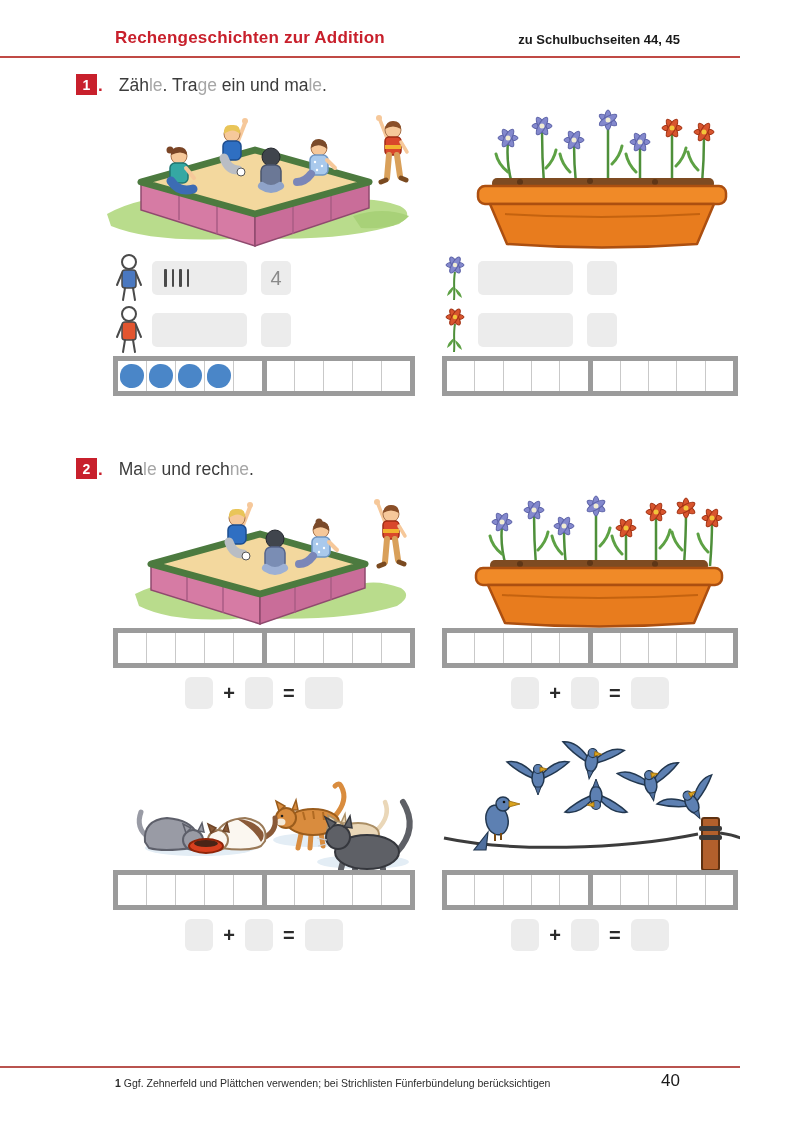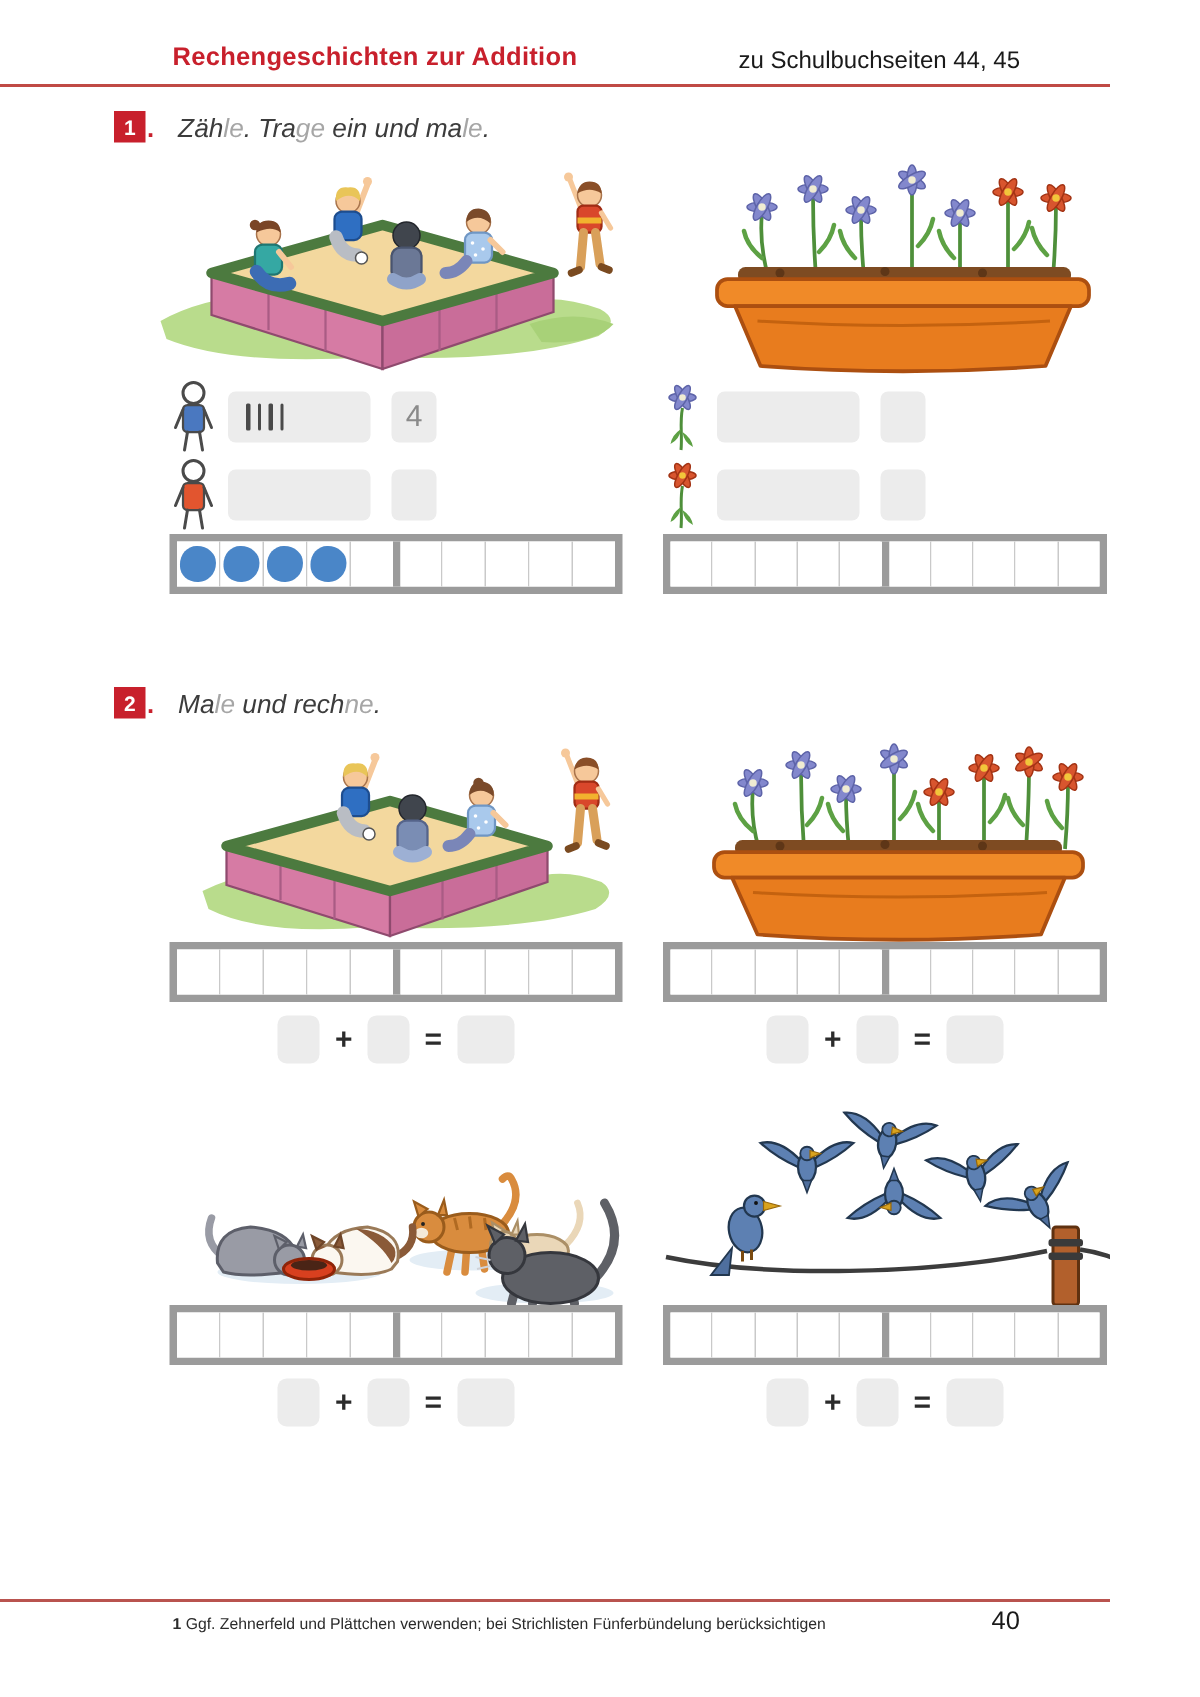--- a/index.html
+++ b/index.html
@@ -2,29 +2,29 @@
 <html><head>
 <meta charset="utf-8">
 <style>
   html,body{margin:0;padding:0;background:#ffffff;}
   .page{position:relative;width:740px;height:1131px;background:#fff;overflow:hidden;
         font-family:"Liberation Sans", sans-serif;color:#3c3c3c;}
   .abs{position:absolute;}
 
   
   .header-title{left:115px;top:28px;font-size:17px;font-weight:bold;color:#c8202c;letter-spacing:.2px;}
-  .header-ref{right:60px;top:32px;font-size:16px;font-weight:normal;color:#1a1a1a;}
+  .header-ref{right:60px;top:32px;font-size:13px;font-weight:bold;color:#1a1a1a;}
   .rule-top{left:0;top:56px;width:800px;height:2px;background:#c04a45;}
 
   
   .task-head{display:flex;align-items:flex-start;}
   .badge{display:inline-flex;align-items:center;justify-content:center;width:21px;height:21px;
          background:#c8202c;color:#fff;font-size:14px;font-weight:bold;}
   .badge-dot{color:#c8202c;font-weight:bold;font-size:17px;margin-left:1px;align-self:flex-end;}
-  .instruction{margin-left:16px;font-size:17.5px;color:#3c3c3c;line-height:22px;font-style:italic;}
+  .instruction{margin-left:16px;font-size:17.5px;color:#3c3c3c;line-height:22px;}
   .instruction .muted{color:#a6a6a6;}
 
   
   .count-row{display:flex;align-items:center;height:52px;}
   .icon-cell{width:34px;display:flex;justify-content:center;}
   .tally-box{width:95px;height:34px;background:#ececec;border-radius:5px;margin-left:6px;
              display:flex;align-items:center;padding-left:12px;box-sizing:border-box;gap:5px;}
   .tally-mark{width:2.5px;height:18px;background:#4a4a4a;border-radius:1px;}
   .num-box{width:30px;height:34px;background:#ececec;border-radius:5px;margin-left:14px;
            display:flex;align-items:center;justify-content:center;font-size:20px;color:#8a8a8a;}

